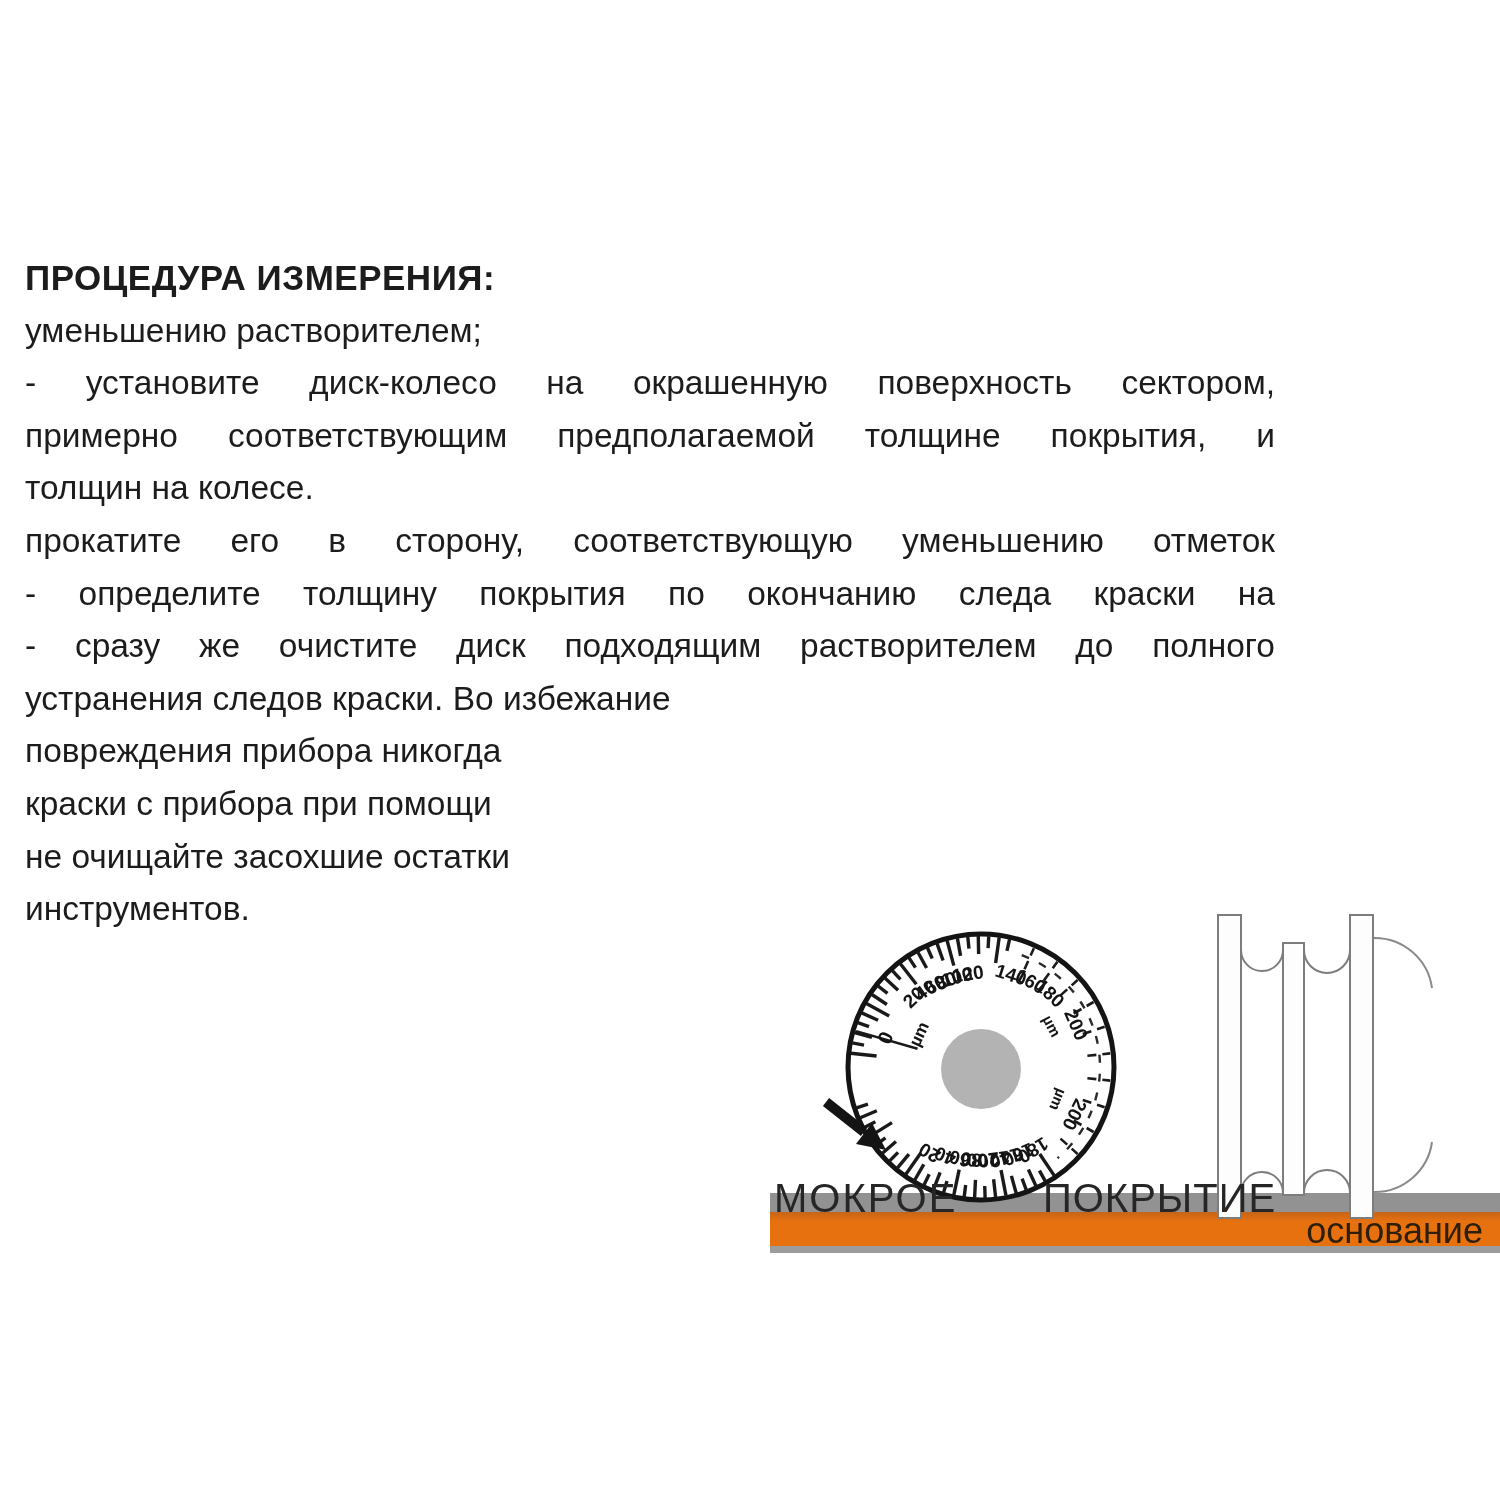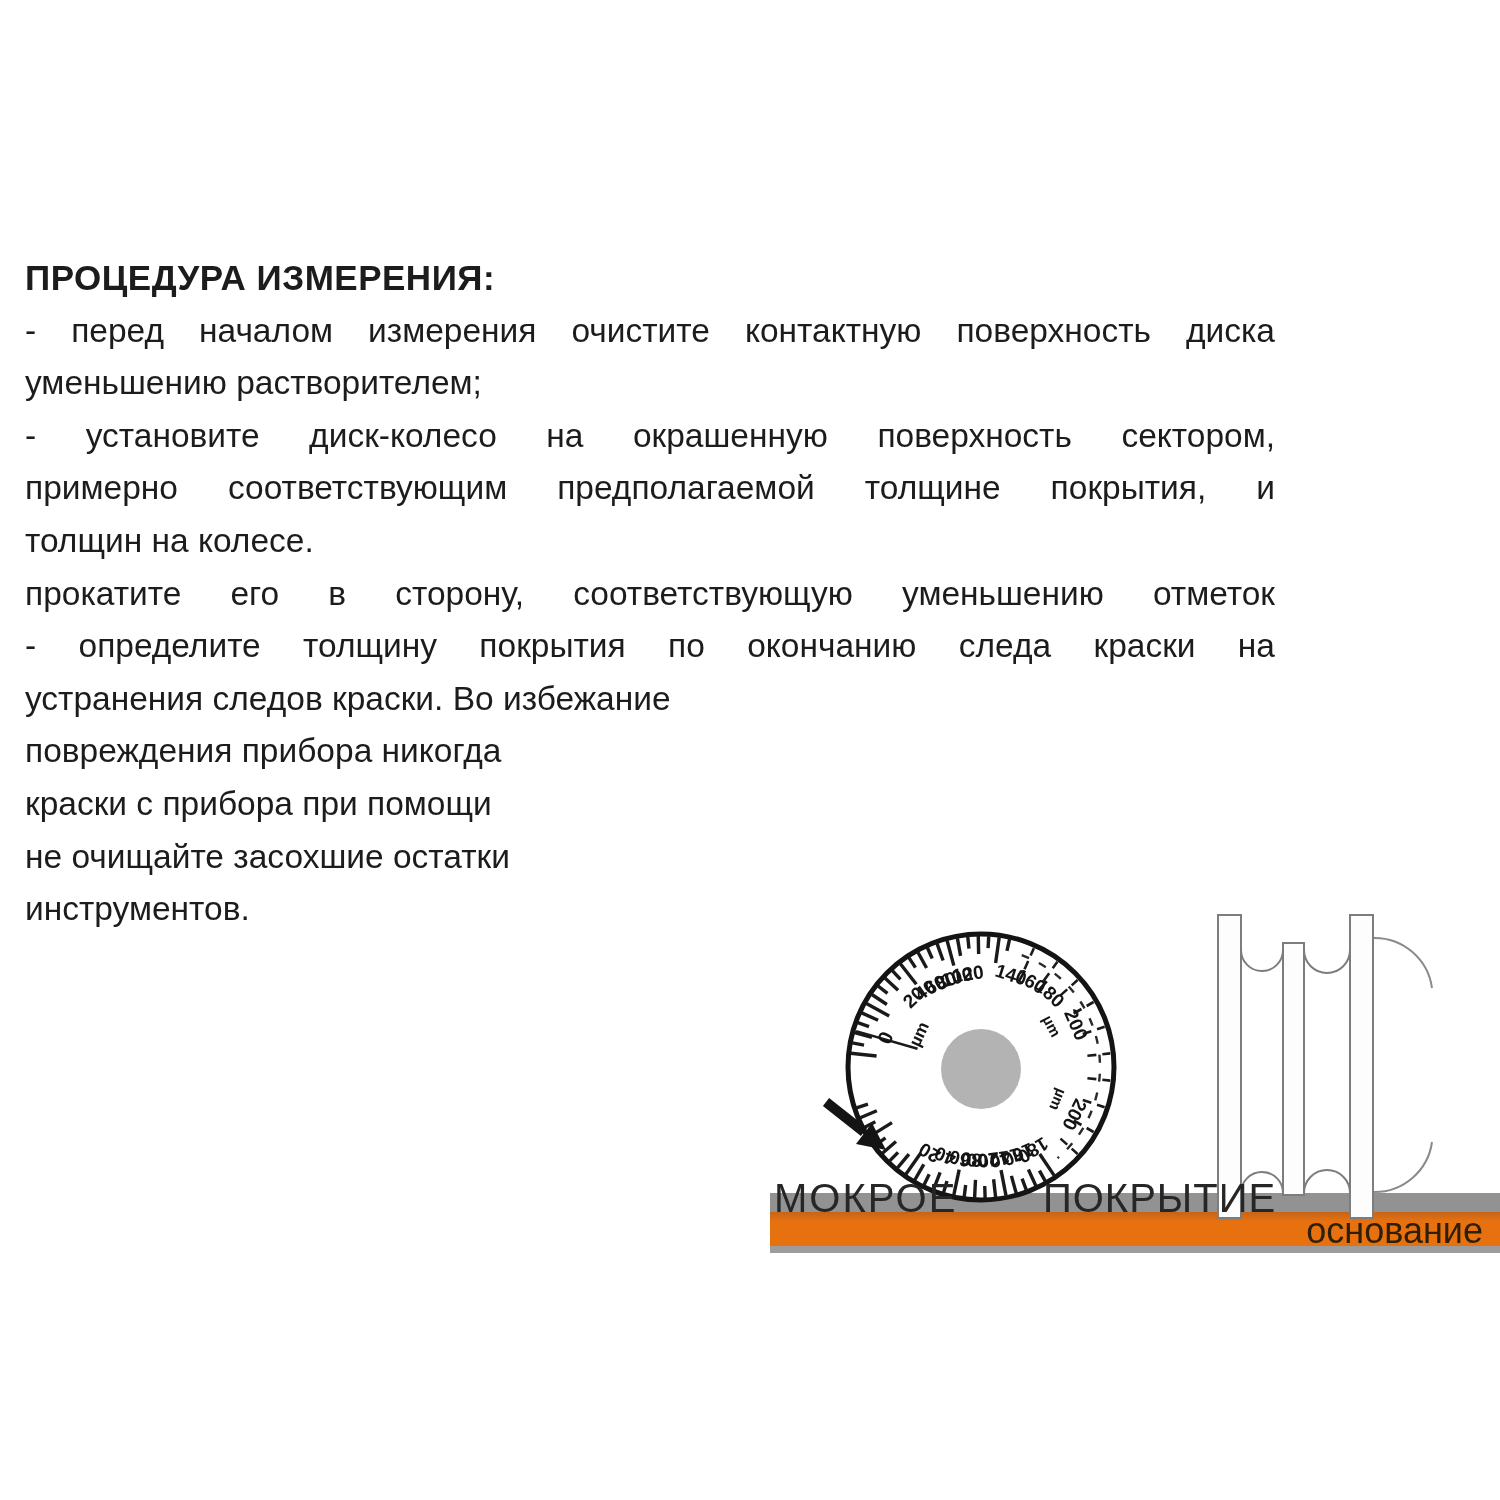--- a/index.html
+++ b/index.html
@@ -27,27 +27,27 @@
   .diagram{position:absolute;left:770px;top:830px;}
 </style>
 </head>
 <body>
 
 <div class="page">
 
   <div class="text-block">
     <div class="line title">ПРОЦЕДУРА ИЗМЕРЕНИЯ:</div>
 
-  <div class="line just">- перед началом измерения очистите контактную поверхность диска</div>
       <div class="line">уменьшению растворителем;</div>
       <div class="line just">- установите диск-колесо на окрашенную поверхность сектором,</div>
       <div class="line just">примерно соответствующим предполагаемой толщине покрытия, и</div>
       <div class="line">толщин на колесе.</div>
       <div class="line just">прокатите его в сторону, соответствующую уменьшению отметок</div>
       <div class="line just">- определите толщину покрытия по окончанию следа краски на</div>
+      <div class="line just">- сразу же очистите диск подходящим растворителем до полного</div>
       <div class="line">устранения следов краски. Во избежание</div>
       <div class="line">повреждения прибора никогда</div>
       <div class="line">краски с прибора при помощи</div>
       <div class="line">не очищайте засохшие остатки</div>
       <div class="line">инструментов.</div>
     </div>
 
   <svg class="diagram" width="730" height="425" viewBox="770 830 730 425">
 
     <defs>

